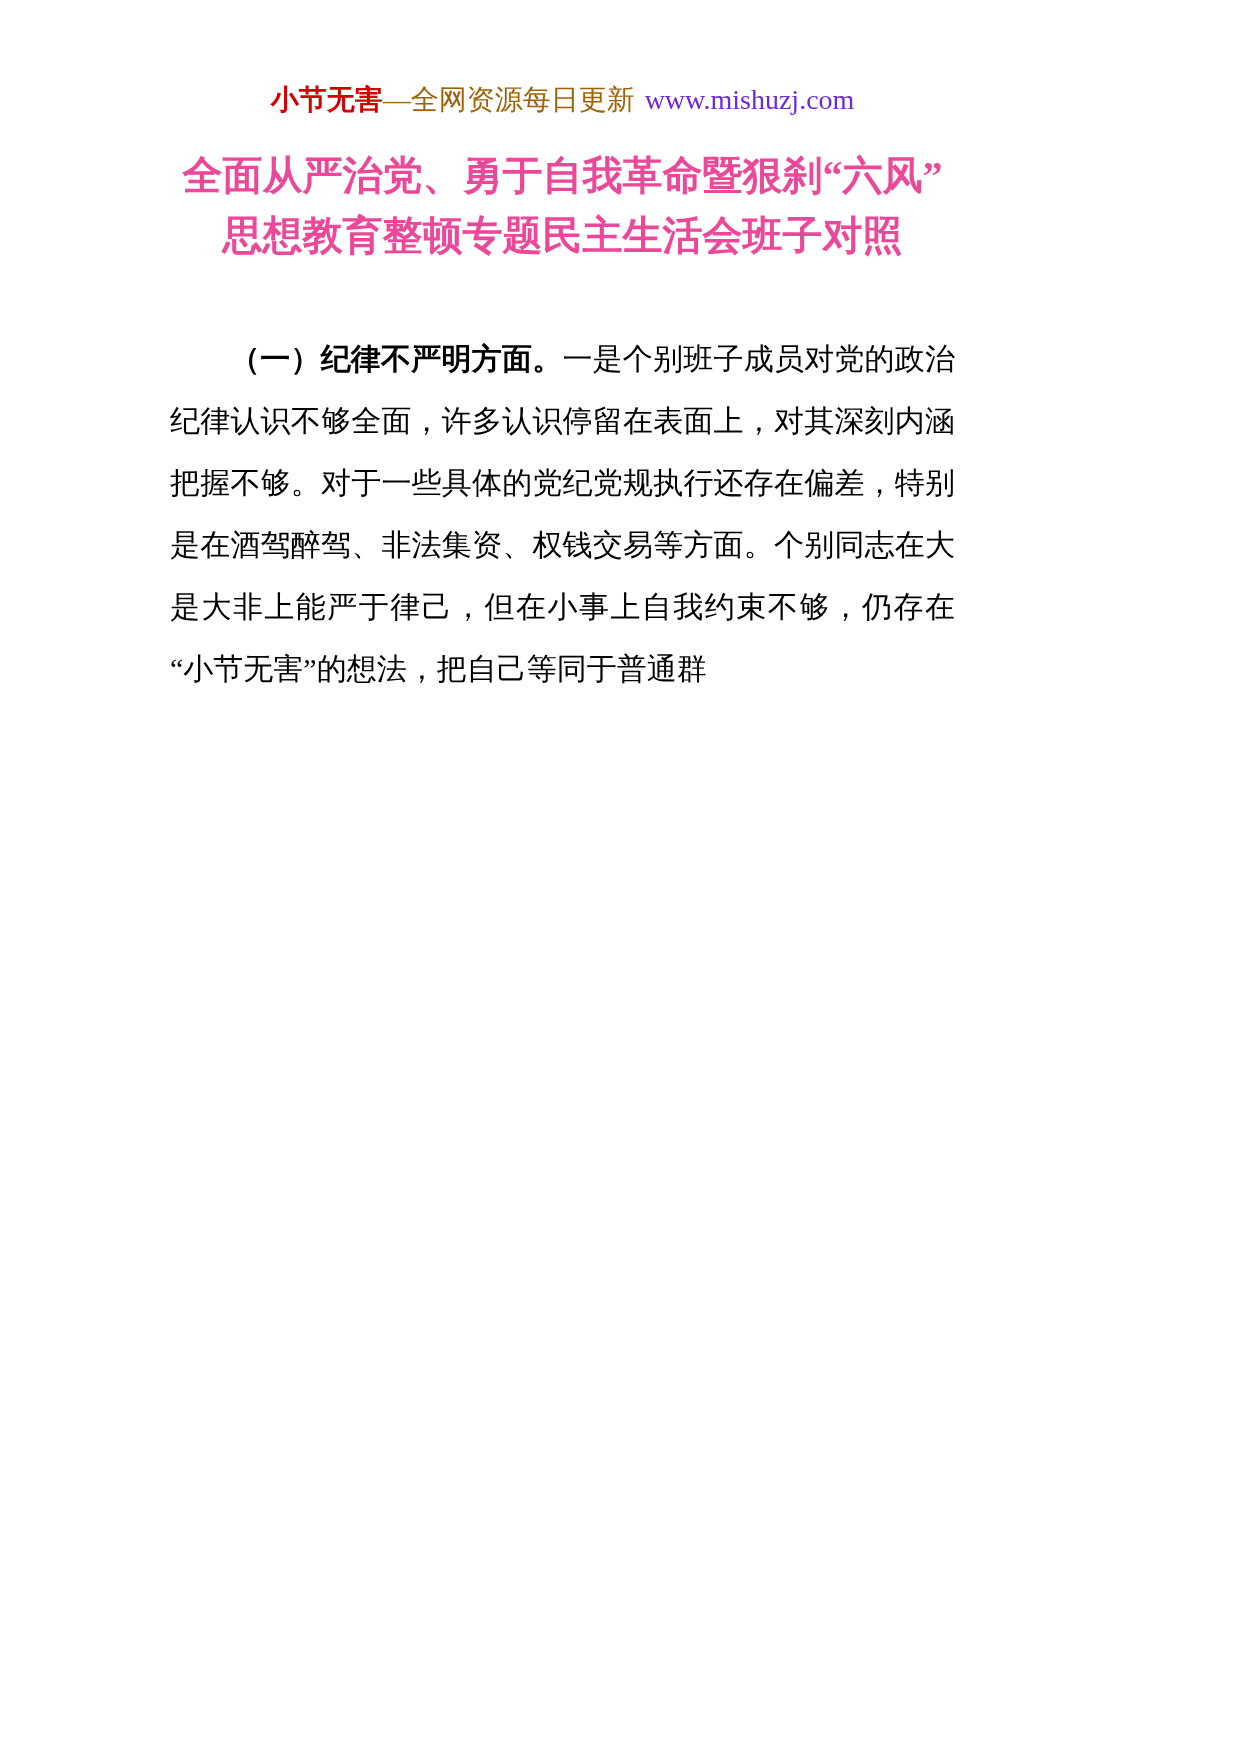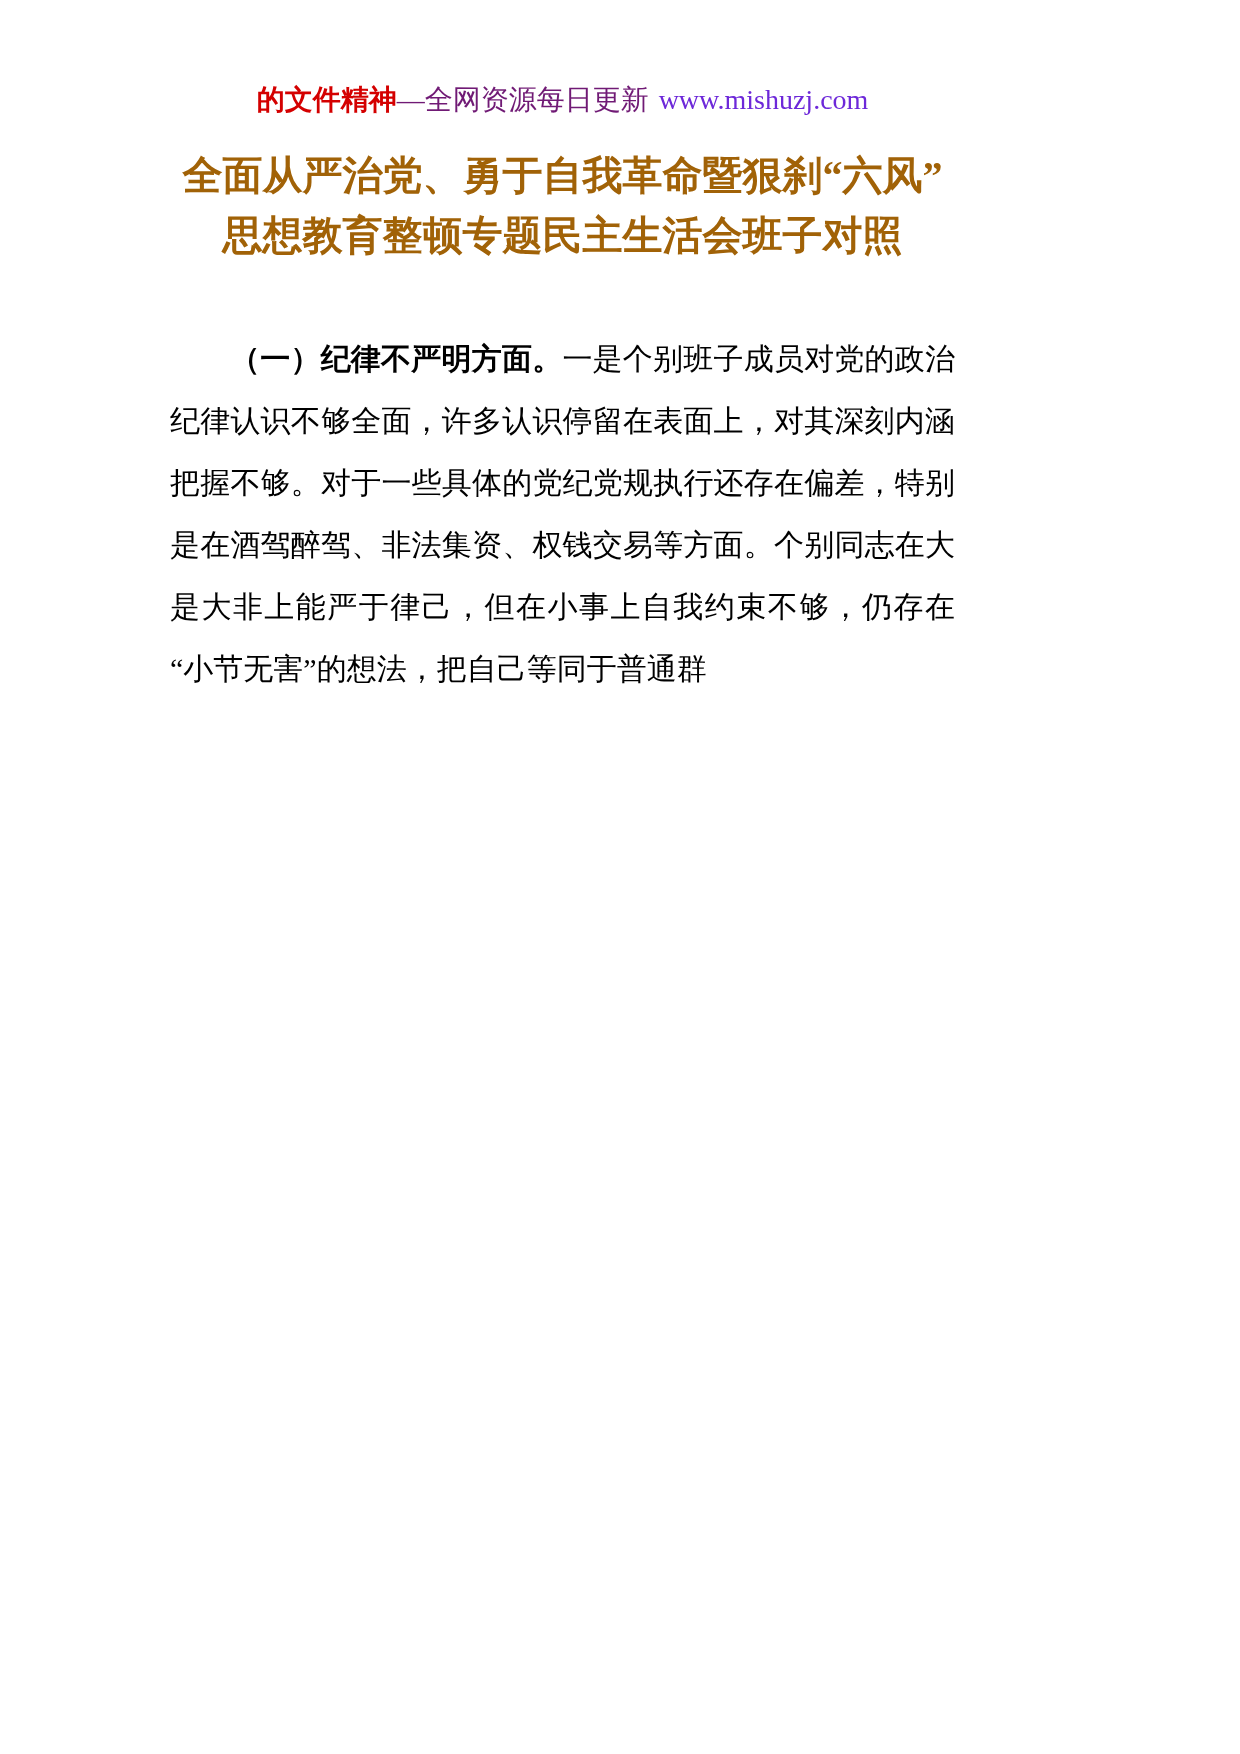--- a/index.html
+++ b/index.html
@@ -23,33 +23,33 @@
     font-size: 28px;
     line-height: 40px;
     margin-bottom: 26px;
     white-space: nowrap;
   }
   .site-header .brand {
     color: #d40000;
     font-weight: bold;
   }
   .site-header .tagline {
-    color: #701a75;
+    color: #a16207;
   }
   .site-header .url {
     color: #6d28d9;
     margin-left: 10px;
   }
   .doc-title {
     margin: 0;
     font-size: 40px;
     font-weight: bold;
     line-height: 60px;
     text-align: center;
-    color: #a16207;
+    color: #ec4899;
   }
   .doc-body {
     margin-top: 62px;
     font-size: 30px;
     line-height: 62px;
     text-align: justify;
   }
   .doc-body p {
     margin: 0;
     text-indent: 2em;
@@ -58,21 +58,21 @@
     font-weight: bold;
     margin-top: 31px;
   }
 </style>
 </head>
 <body>
 
 <div class="page">
 
   <div class="site-header">
-    <span class="brand">的文件精神</span><span class="tagline">—全网资源每日更新</span><span class="url">www.mishuzj.com</span>
+    <span class="brand">小节无害</span><span class="tagline">—全网资源每日更新</span><span class="url">www.mishuzj.com</span>
   </div>
 
   <h1 class="doc-title">全面从严治党、勇于自我革命暨狠刹“六风”思想教育整顿专题民主生活会班子对照</h1>
 
   <div class="doc-body">
     <p><span class="lead-bold">（一）纪律不严明方面。</span><span>一是个别班子成员对党的政治纪律认识不够全面，许多认识停留在表面上，对其深刻内涵把握不够。对于一些具体的党纪党规执行还存在偏差，特别是在酒驾醉驾、非法集资、权钱交易等方面。个别同志在大是大非上能严于律己，但在小事上自我约束不够，仍存在“小节无害”的想法，把自己等同于普通群</span></p>
   </div>
 
 </div>
 

